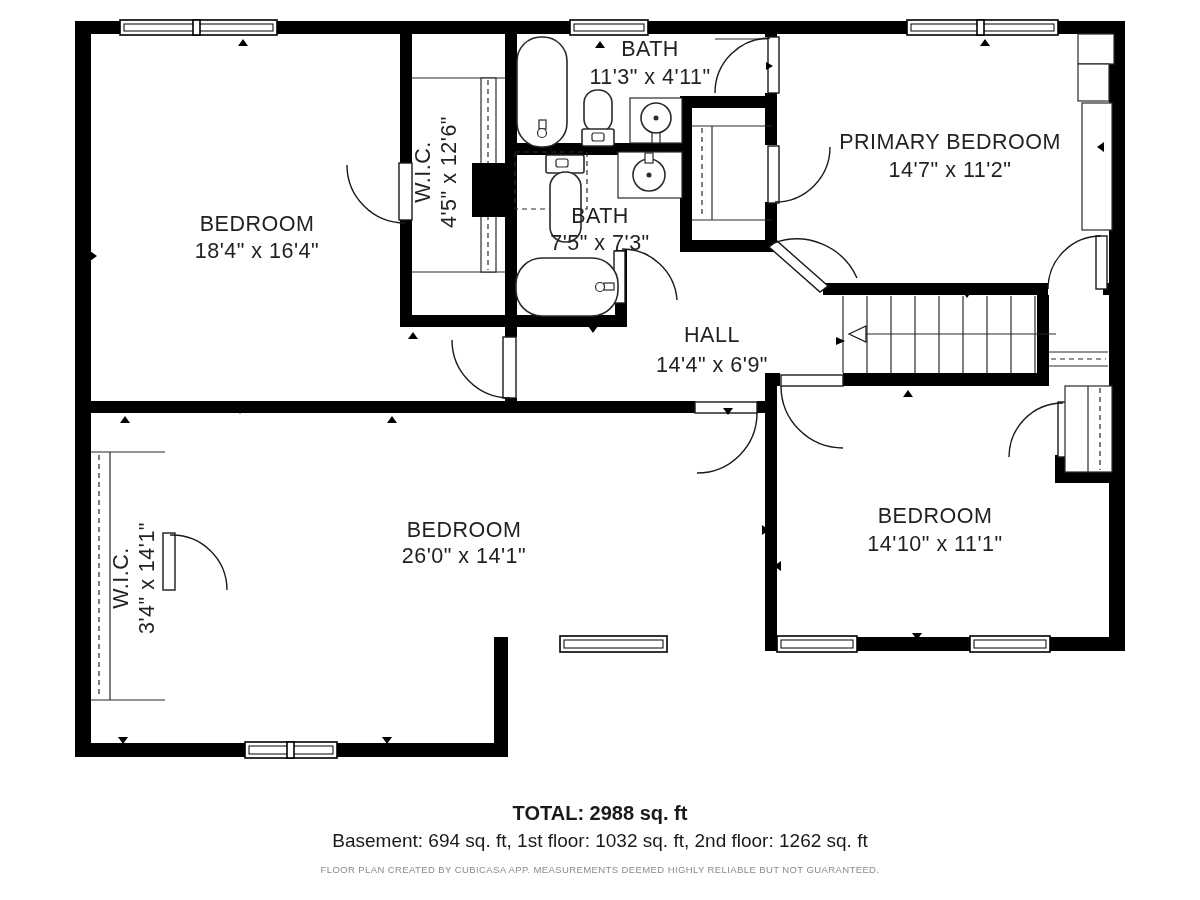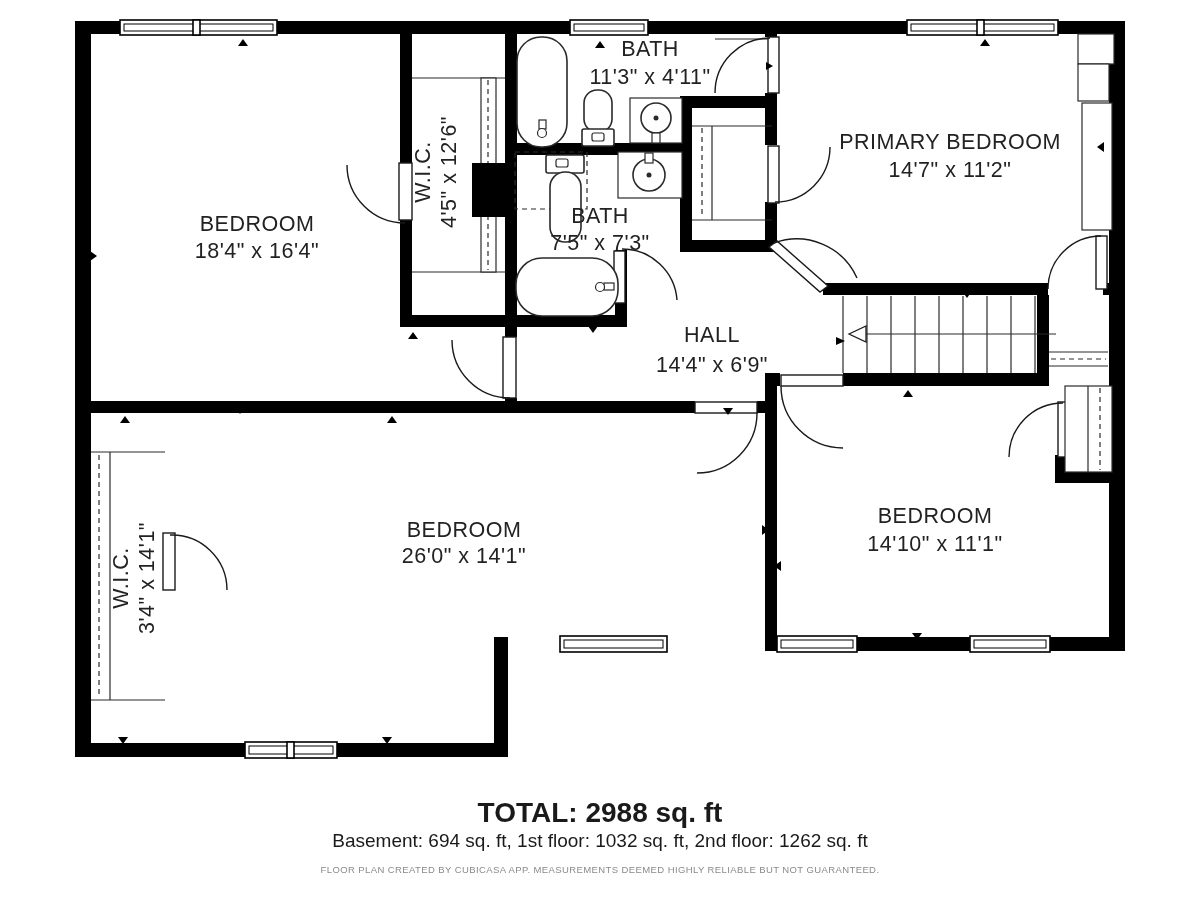--- a/index.html
+++ b/index.html
@@ -11,21 +11,21 @@
   .dash{stroke:#2a2a2a;stroke-width:1.2;fill:none;stroke-dasharray:5 4;}
   .leaf{fill:#fff;stroke:#1a1a1a;stroke-width:1.4;}
   .arc{fill:none;stroke:#1a1a1a;stroke-width:1.4;}
   .win-out{fill:#fff;stroke:#000;stroke-width:1.6;}
   .win-in{fill:none;stroke:#000;stroke-width:1;}
   .fix{fill:#fff;stroke:#2a2a2a;stroke-width:1.6;}
   .fixthin{fill:#fff;stroke:#2a2a2a;stroke-width:1.2;}
   .tick{fill:#000;}
   .roomlabel{font-size:21.5px;fill:#222;letter-spacing:.5px;}
   .summary{position:absolute;left:0;top:799px;width:1200px;text-align:center;color:#1a1a1a;}
-  .sum-total{font-size:28px;font-weight:bold;line-height:28px;}
+  .sum-total{font-size:20px;font-weight:bold;line-height:28px;}
   .sum-line{font-size:19px;line-height:27px;}
   .sum-disclaimer{margin-top:10px;font-size:9.5px;letter-spacing:.4px;color:#8a8a8a;}
 </style>
 </head>
 <body>
 
 <div id="stage">
 <svg width="1200" height="900" viewBox="0 0 1200 900">
 
   <g shape-rendering="crispEdges">

